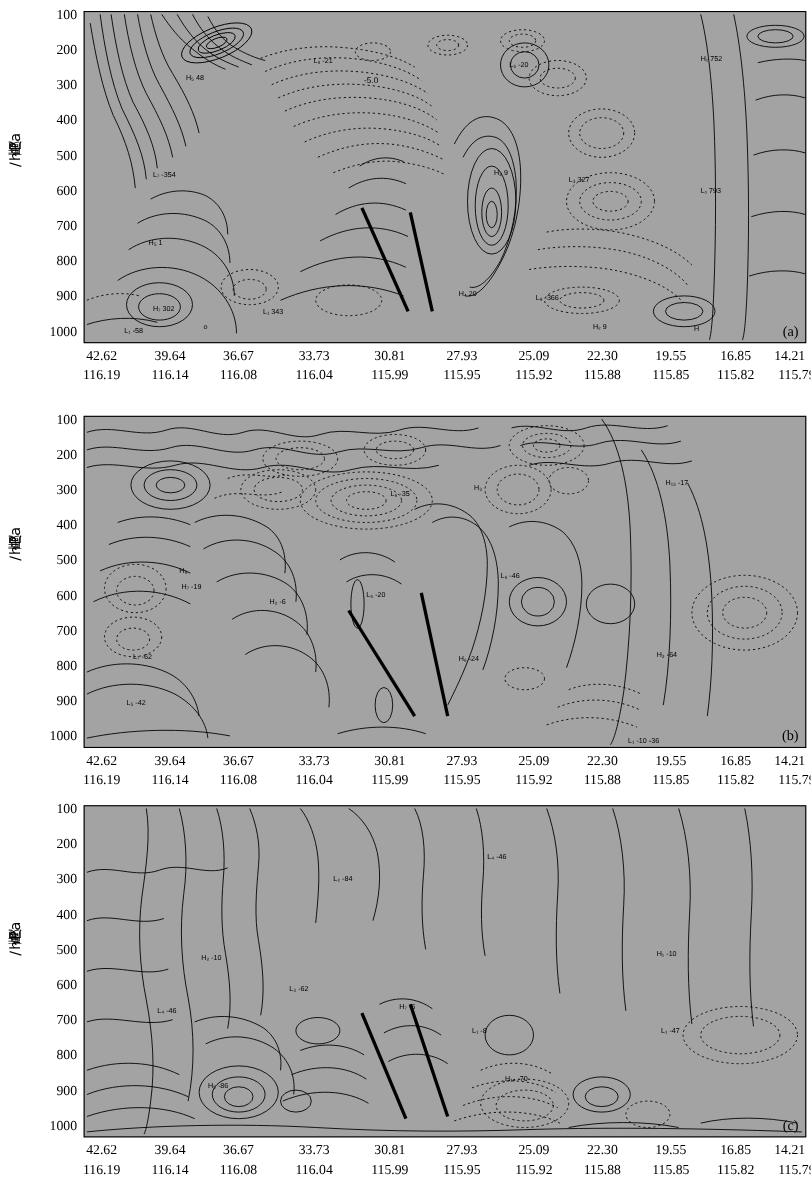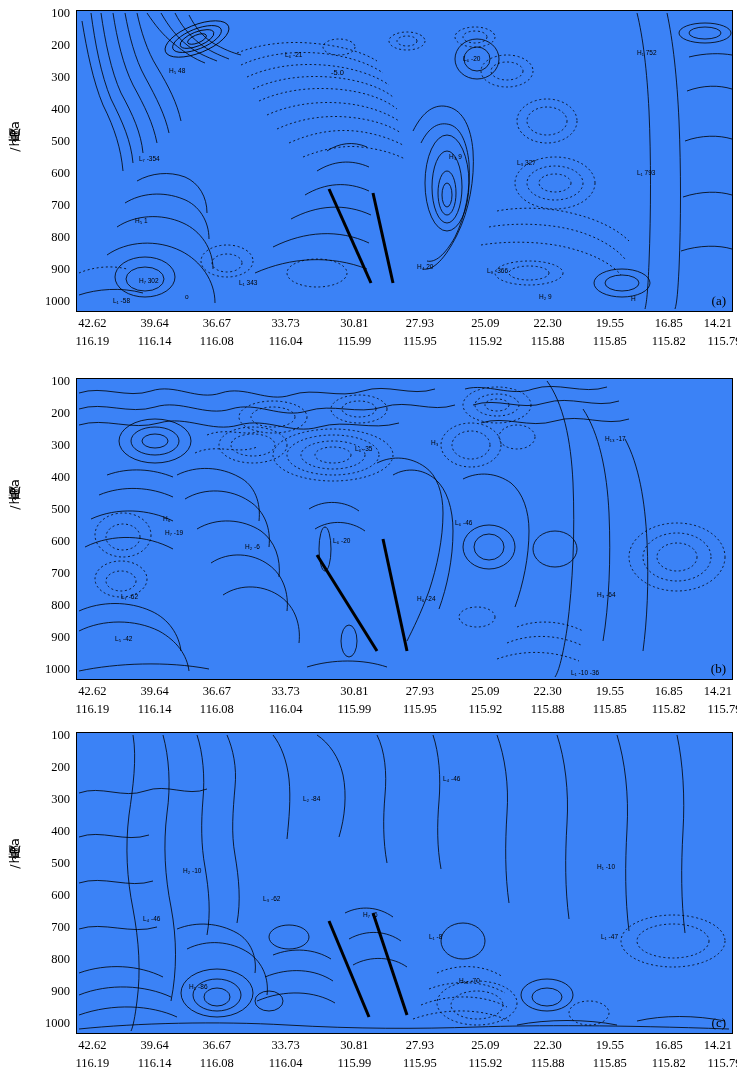--- a/index.html
+++ b/index.html
@@ -27,21 +27,21 @@
     left: 0;
     width: 737px;
   }
   .panel-a { top: 0px; height: 360px; }
   .panel-b { top: 368px; height: 350px; }
   .panel-c { top: 722px; height: 359px; }
 
   .plot-frame {
     position: absolute;
     border: 1.5px solid #000;
-    background: #3b82f6;
+    background: #a3a3a3;
     overflow: hidden;
   }
   .ylabel {
     position: absolute;
     writing-mode: vertical-rl;
     transform: rotate(180deg);
     font-size: 13px;
     letter-spacing: 1px;
     font-family: "DejaVu Sans", sans-serif;
     white-space: nowrap;

